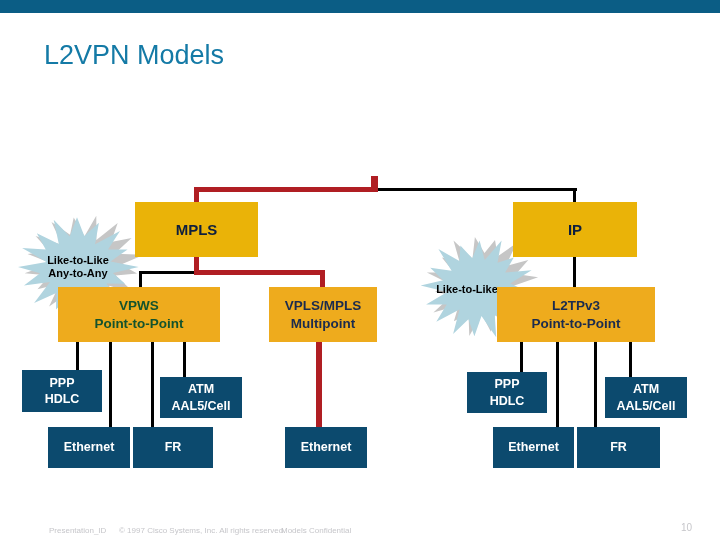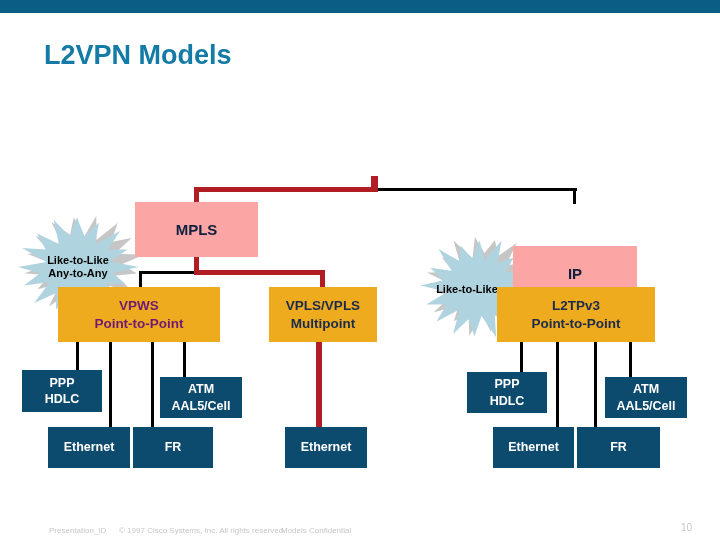--- a/index.html
+++ b/index.html
@@ -1,24 +1,24 @@
 <!DOCTYPE html>
 <html><head>
 <meta charset="utf-8">
 <style>
   html,body{margin:0;padding:0;}
   body{width:720px;height:540px;background:#ffffff;font-family:"Liberation Sans",sans-serif;position:relative;overflow:hidden;}
   .slide{position:absolute;inset:0;}
   .topbar{position:absolute;left:0;top:0;width:720px;height:13px;background:#0B5D85;}
-  .title{position:absolute;left:44px;top:40px;font-size:27px;font-weight:bold;color:#147AA6;letter-spacing:0px;}
+  .title{position:absolute;left:44px;top:40px;font-size:27px;font-weight:normal;color:#147AA6;letter-spacing:0px;}
   .node{position:absolute;display:flex;flex-direction:column;align-items:center;justify-content:center;font-weight:bold;text-align:center;line-height:1.3;}
   .root-box{background:#C4BD6F;color:#000000;font-size:15px;}
-  .branch-box{background:#fca5a5;color:#0E1F3E;font-size:15px;}
+  .branch-box{background:#eab308;color:#0E1F3E;font-size:15px;}
   .model-box{background:#EEAB1D;color:#1B2B4E;font-size:13.5px;}
-  .model-box.white-text{color:#701a75;}
+  .model-box.white-text{color:#14532d;}
   .leaf-box{background:#0c4a6e;color:#ffffff;font-size:12.5px;}
   .hline,.vline{position:absolute;}
   .red{background:#B01E23;}
   .black{background:#000000;}
   .star-svg{position:absolute;}
   .star-shadow{fill:#C6C6C6;}
   .star-fill{fill:#B0D4DF;}
   .star-label{position:absolute;font-weight:bold;color:#000000;font-size:11px;text-align:center;line-height:1.18;}
   .footer{position:absolute;top:526px;font-size:8px;color:#C6C6CA;white-space:nowrap;padding-left:24px;}
   .pagenum{position:absolute;left:681px;top:522px;font-size:10px;color:#C6C6CA;}
@@ -73,31 +73,31 @@
   </svg>
   <div class="star-label" style="left:424px;top:283px;width:86px;">
     <div>Like-to-Like</div>
   </div>
 
 
   <div class="node branch-box" style="left:135px;top:202px;width:123px;height:55px;">
     <span>MPLS</span>
   </div>
 
-  <div class="node branch-box" style="left:513px;top:202px;width:124px;height:55px;margin-top:44px;">
+  <div class="node branch-box" style="left:513px;top:202px;width:124px;height:55px;">
     <span>IP</span>
   </div>
 
   <div class="node model-box white-text" style="left:58px;top:287px;width:162px;height:55px;">
     <span>VPWS</span>
     <span>Point-to-Point</span>
   </div>
 
   <div class="node model-box" style="left:269px;top:287px;width:108px;height:55px;">
-    <span>VPLS/VPLS</span>
+    <span>VPLS/MPLS</span>
     <span>Multipoint</span>
   </div>
 
   <div class="node model-box" style="left:497px;top:287px;width:158px;height:55px;">
     <span>L2TPv3</span>
     <span>Point-to-Point</span>
   </div>
 
   <div class="node leaf-box" style="left:22px;top:370px;width:80px;height:42px;">
     <span>PPP</span>

